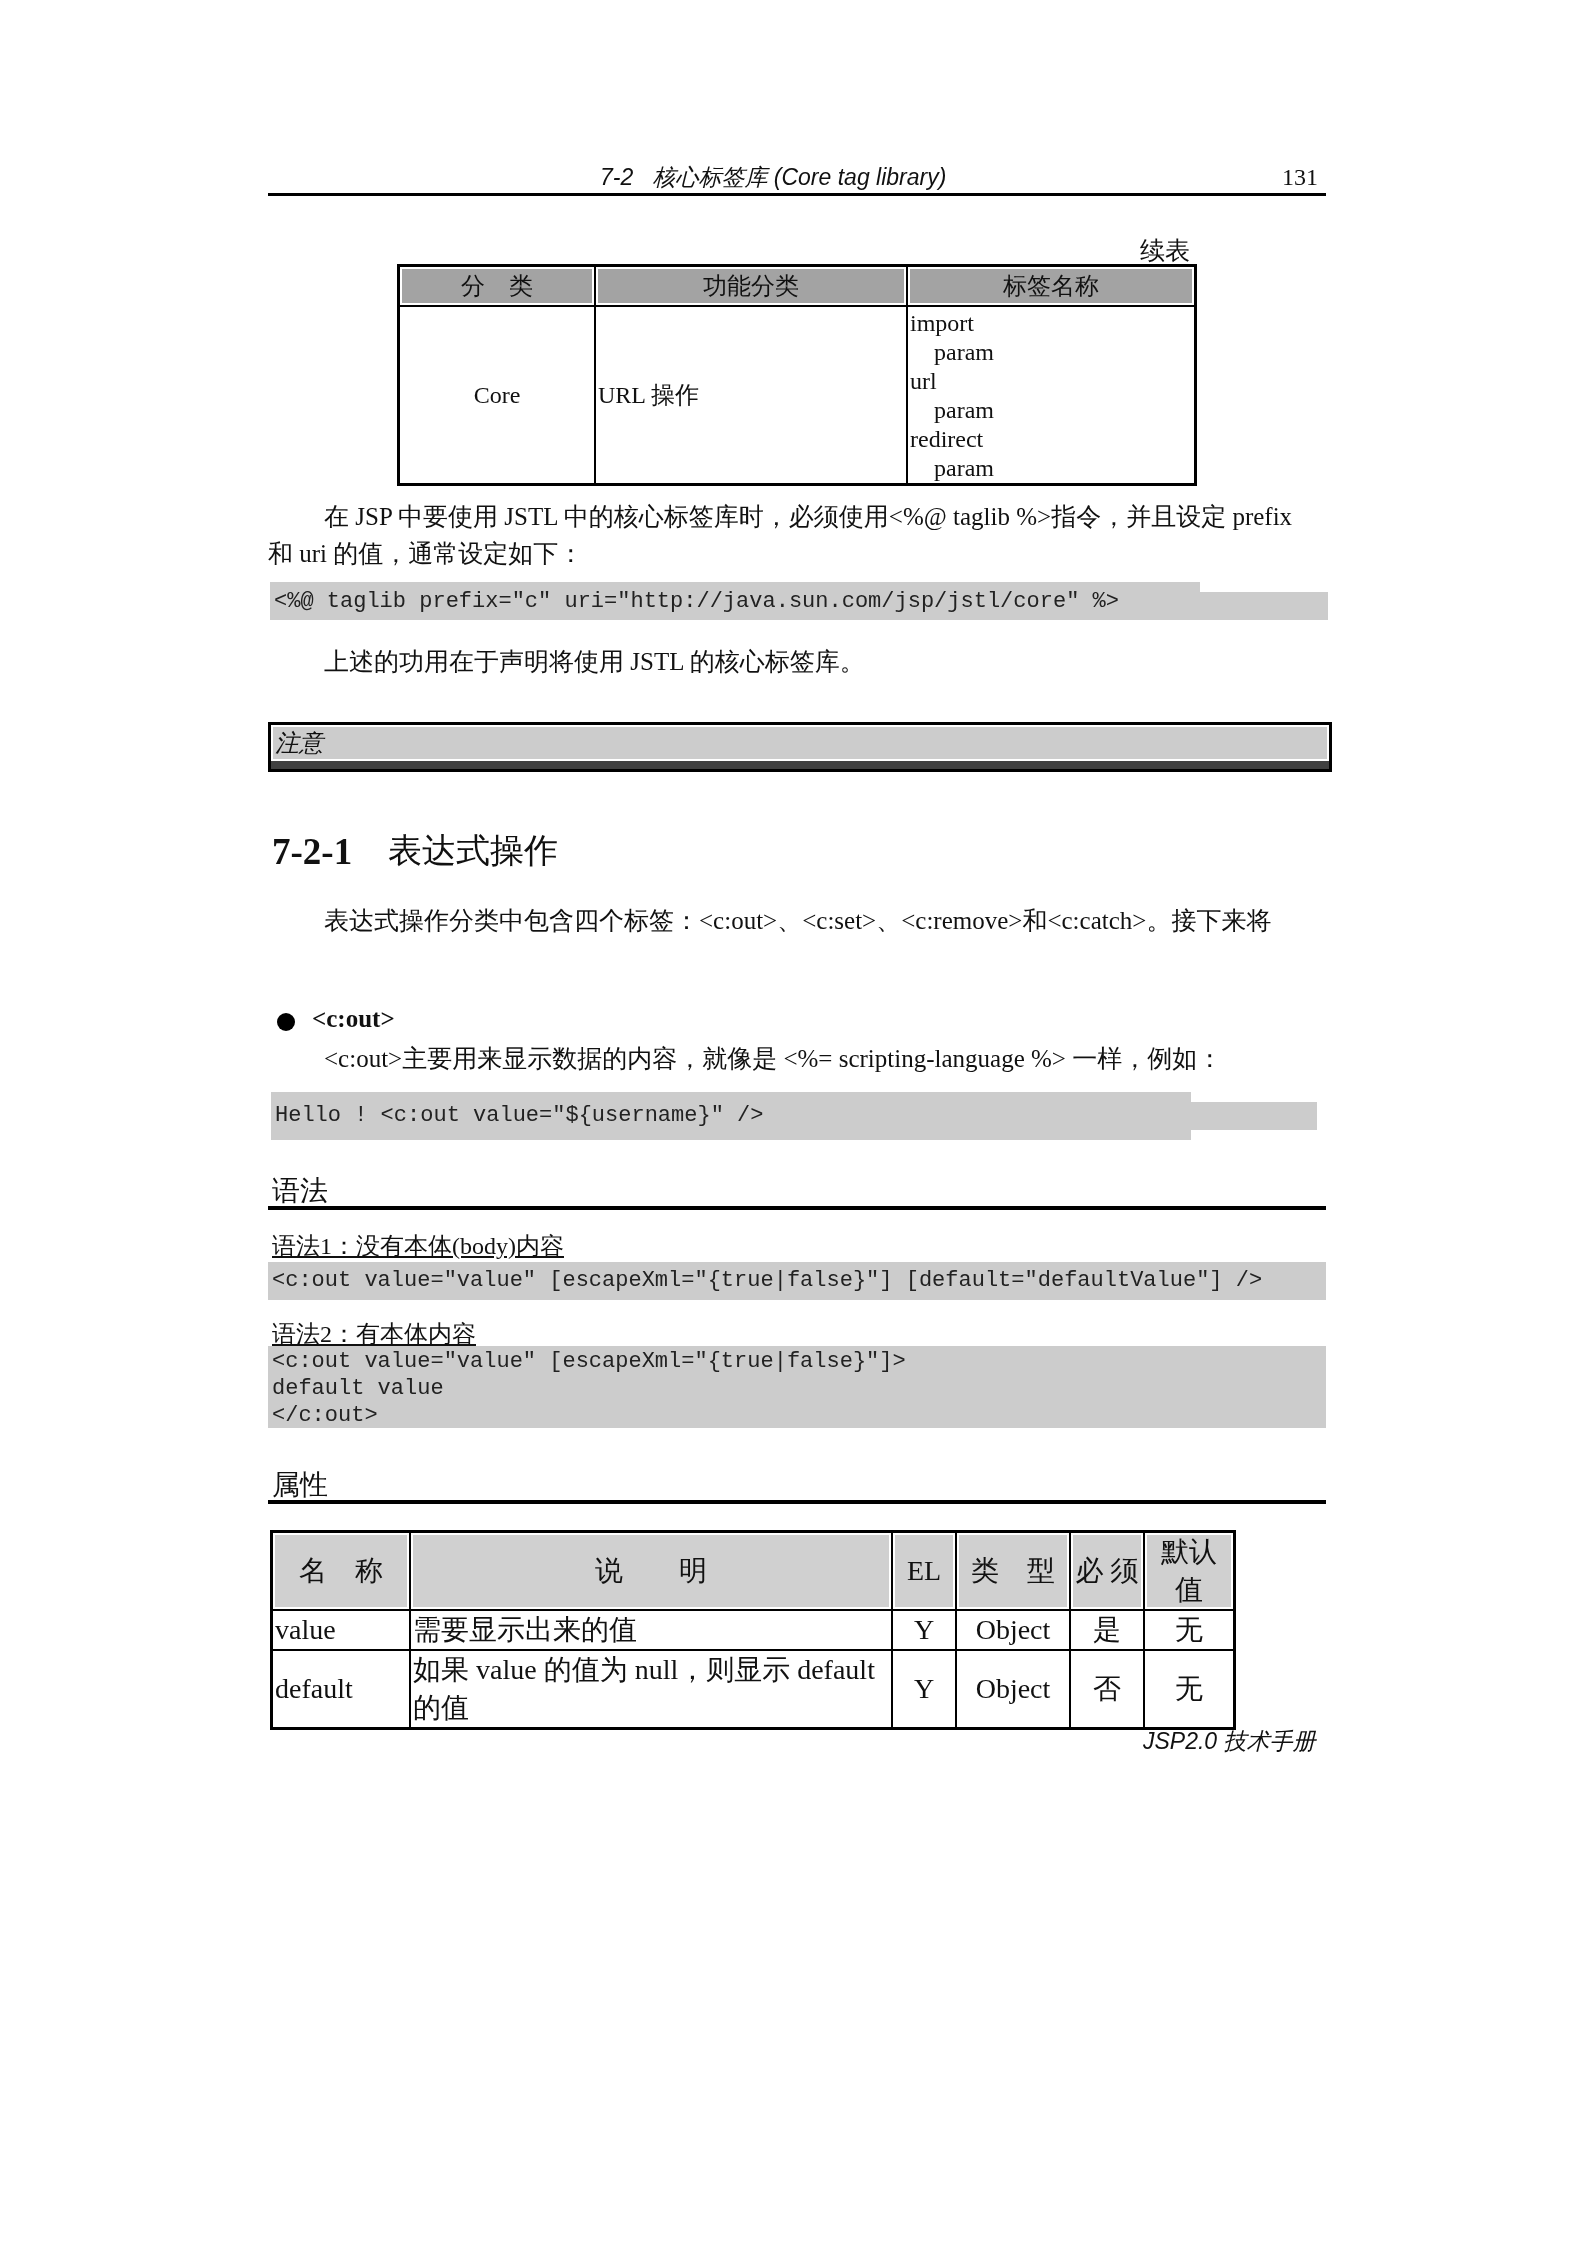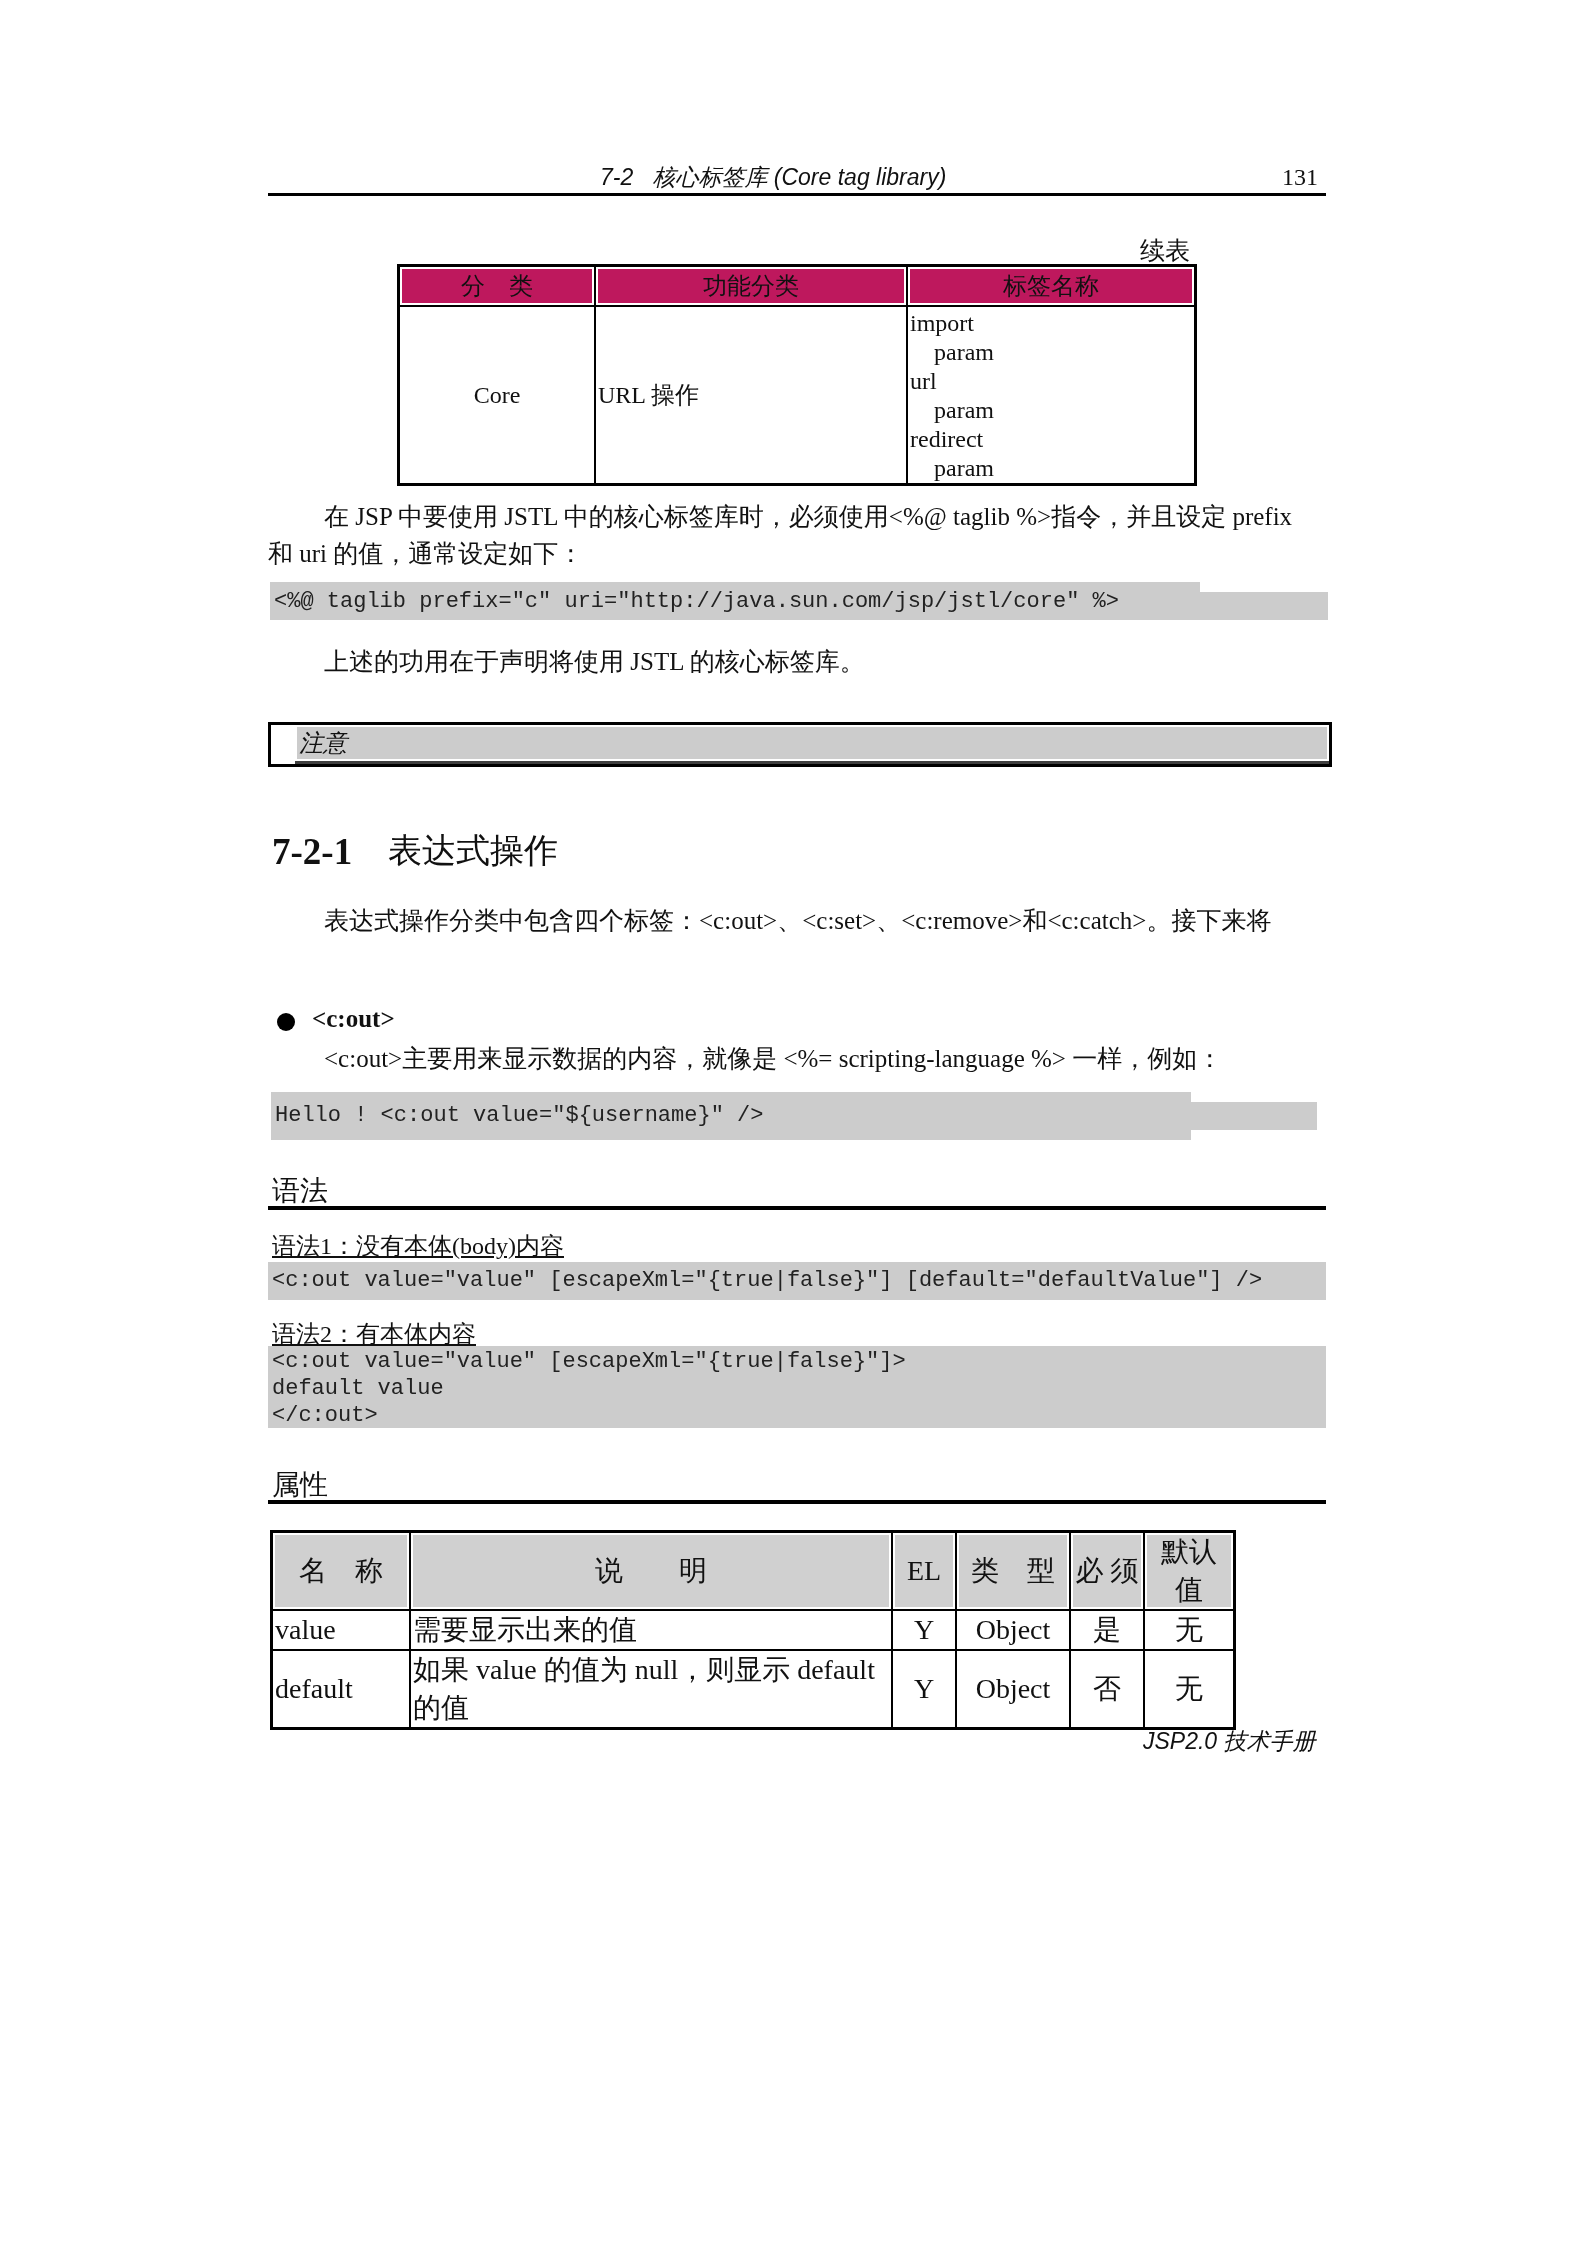--- a/index.html
+++ b/index.html
@@ -7,35 +7,35 @@
          font-family: "Liberation Serif", "DejaVu Serif", serif; color: #111; }
   .abs { position: absolute; }
   
   .hdr-title { left: 600px; top: 162px; font-family: "Liberation Sans", sans-serif; font-style: italic; font-size: 23px; white-space: pre; }
   .hdr-page { left: 1282px; top: 164px; font-size: 24px; }
   .hdr-rule { left: 268px; top: 193px; width: 1058px; height: 3px; background: #000; }
   .cont-label { left: 1140px; top: 234px; font-size: 25px; }
   
   table { border-collapse: collapse; position: absolute; }
   .t1 { left: 397px; top: 264px; width: 800px; border: 3px solid #000; font-size: 24px; }
-  .t1 th { background: #be185d; font-weight: normal; height: 38px; border: 2px solid #000; box-shadow: inset 0 0 0 2px #fff; padding: 0; }
+  .t1 th { background: #a3a3a3; font-weight: normal; height: 38px; border: 2px solid #000; box-shadow: inset 0 0 0 2px #fff; padding: 0; }
   .t1 td { border: 2px solid #000; padding: 0 2px; vertical-align: middle; }
   .t1 .tagcell { line-height: 29px; padding: 2px 2px 0 2px; }
   .indent { padding-left: 24px; display: block; }
   
   .p { font-size: 25px; line-height: 37px; width: 1060px; }
   .p .in { padding-left: 56px; }
   
   .code-wrap { position: absolute; }
   .code-bg1 { position: absolute; background: #cccccc; }
   .code-bg2 { position: absolute; background: #cccccc; }
   .code-text { position: absolute; font-family: "Liberation Mono", "DejaVu Sans Mono", monospace; font-size: 22px; color: #222; white-space: pre; }
   
   .note { left: 268px; top: 722px; width: 1058px; border: 3px solid #000; font-size: 24px; }
-  .note .nh { background: #cccccc; height: 36px; line-height: 36px; border-bottom: 3px solid #404040; padding-left: 4px; box-shadow: inset 0 0 0 2px #fff; font-style: italic; margin-left: 24px; }
+  .note .nh { background: #cccccc; height: 36px; line-height: 36px; border-bottom: 8px solid #404040; padding-left: 4px; box-shadow: inset 0 0 0 2px #fff; font-style: italic; }
   .note .nb { height: 34px; line-height: 34px; padding-left: 4px; font-style: italic; }
   
   .sec-num { left: 272px; top: 830px; font-size: 37px; font-weight: bold; }
   .sec-title { left: 388px; top: 828px; font-size: 34px; font-family: "Liberation Sans", sans-serif; }
   .bullet { left: 277px; top: 1013px; width: 18px; height: 18px; border-radius: 50%; background: #000; }
   .bullet-label { left: 312px; top: 1005px; font-size: 25px; font-weight: bold; }
   .subhead { font-family: "Liberation Sans", sans-serif; font-size: 28px; }
   .subrule { height: 4px; background: #000; width: 1058px; left: 268px; }
   .syntax-label { font-size: 24px; text-decoration: underline; }
   

